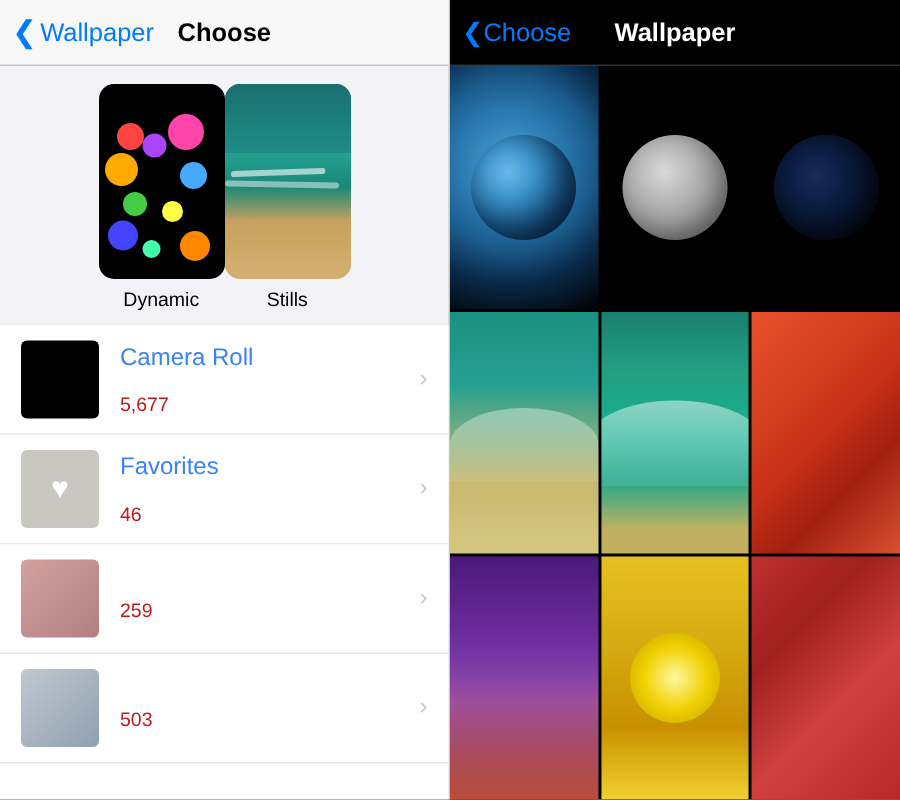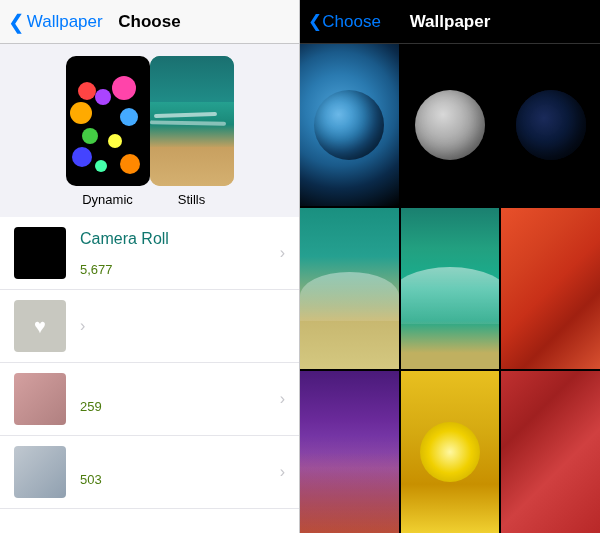--- a/index.html
+++ b/index.html
@@ -155,26 +155,26 @@
     .album-thumb-live {
       background: linear-gradient(135deg, #c0c8d0, #90a0b0);
     }
 
     .album-info {
       flex: 1;
     }
 
     .album-name {
       font-size: 16px;
-      color: #0f766e;
+      color: #3b82f6;
     }
 
     .album-count {
       font-size: 13px;
-      color: #4d7c0f;
+      color: #b91c1c;
       margin-top: 14px;
     }
 
     .album-chevron {
       color: #c7c7cc;
       font-size: 16px;
     }
 
     
     .right-panel {
@@ -415,20 +415,24 @@
         <div class="album-name">Camera Roll</div>
         <div class="album-count">5,677</div>
       </div>
       <span class="album-chevron">›</span>
     </div>
 
     <div class="album-item">
       <div class="album-thumb album-thumb-favorites">
         <span class="heart-icon">♥</span>
       </div>
+      <div class="album-info">
+        <div class="album-name">Favorites</div>
+        <div class="album-count">46</div>
+      </div>
       <span class="album-chevron">›</span>
     </div>
 
     <div class="album-item">
       <div class="album-thumb album-thumb-selfies"></div>
       <div class="album-info">
         <div class="album-count">259</div>
       </div>
       <span class="album-chevron">›</span>
     </div>

